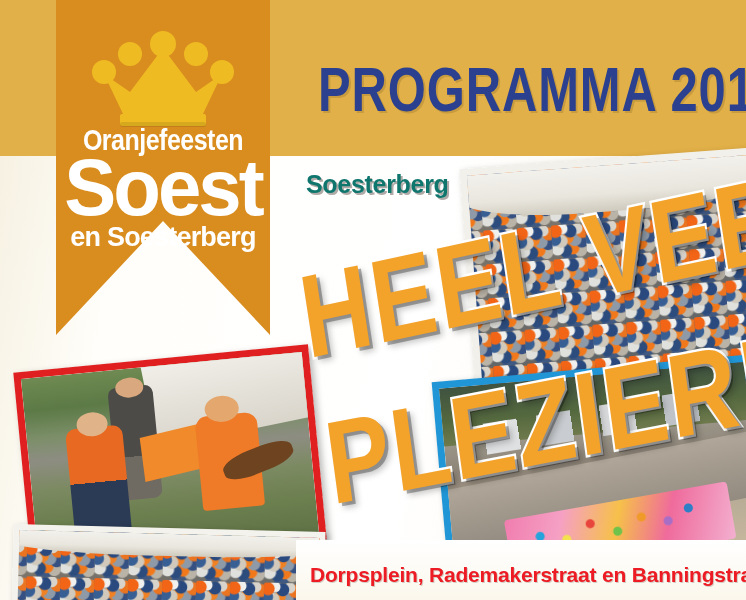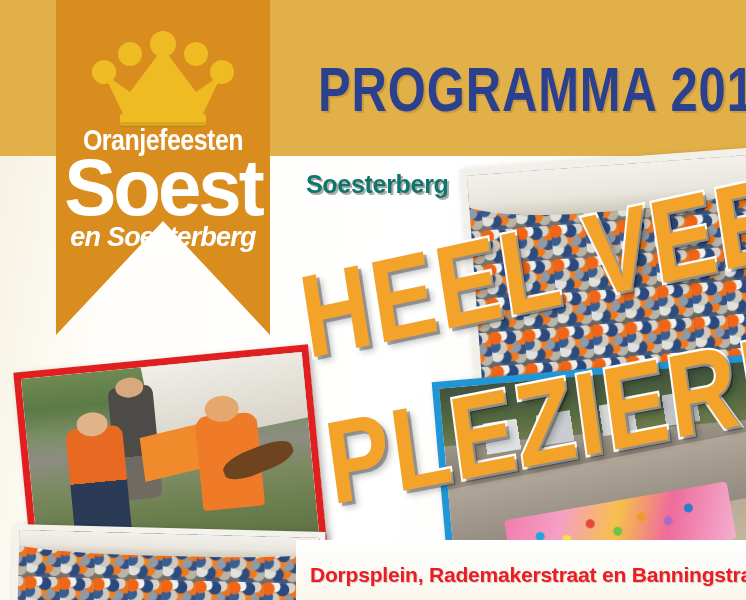--- a/index.html
+++ b/index.html
@@ -46,21 +46,21 @@
   .logo-txt{position:absolute;left:0;width:214px;text-align:center;color:#fff;}
   .logo-oranje{
     top:126px;font-size:25px;font-weight:700;letter-spacing:-.5px;
     transform:scaleY(1.15);
   }
   .logo-soest{
     top:148px;font-size:78px;font-weight:800;line-height:78px;letter-spacing:-3px;
     transform:scaleY(1.02);
   }
   .logo-soesterberg{
-    top:222px;font-size:27px;font-weight:700;letter-spacing:-.8px;font-style:italic;
+    top:222px;font-size:27px;font-weight:700;letter-spacing:-.8px;
   }
 
   
   .programma{
     position:absolute;left:318px;top:52px;
     font-size:52px;font-weight:800;letter-spacing:1px;
     color:#2B418F;
     transform:scaleY(1.22) scaleX(.94);
     transform-origin:left top;
     text-shadow:2px 2px 0 rgba(120,90,30,.25);

